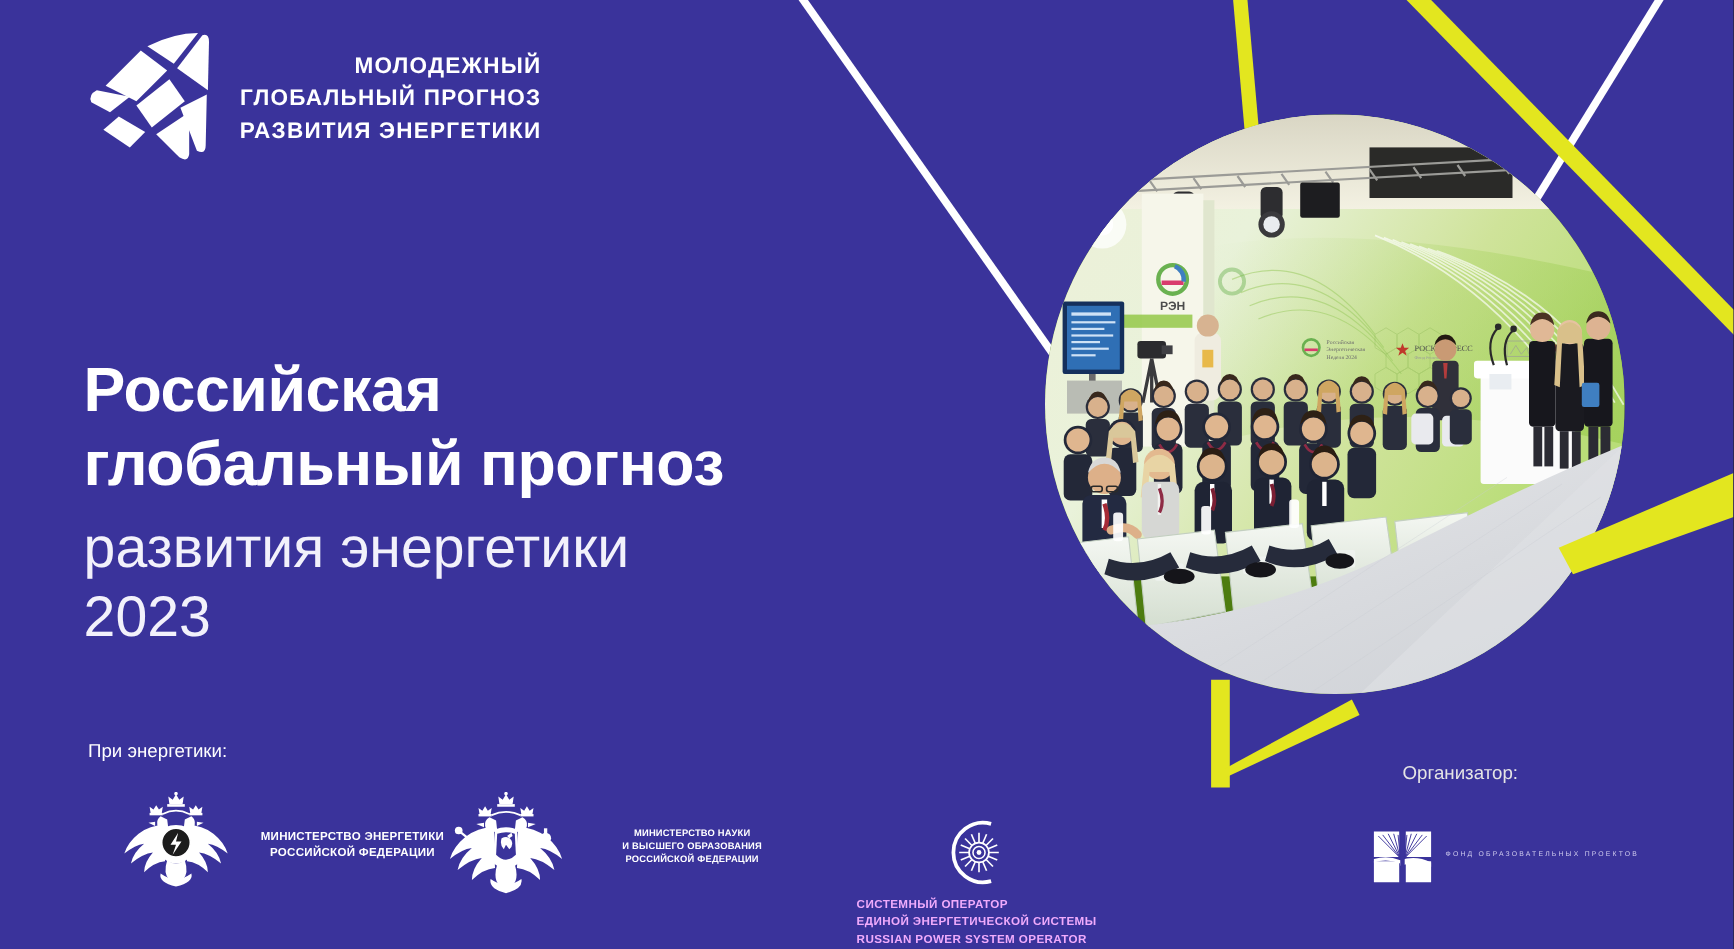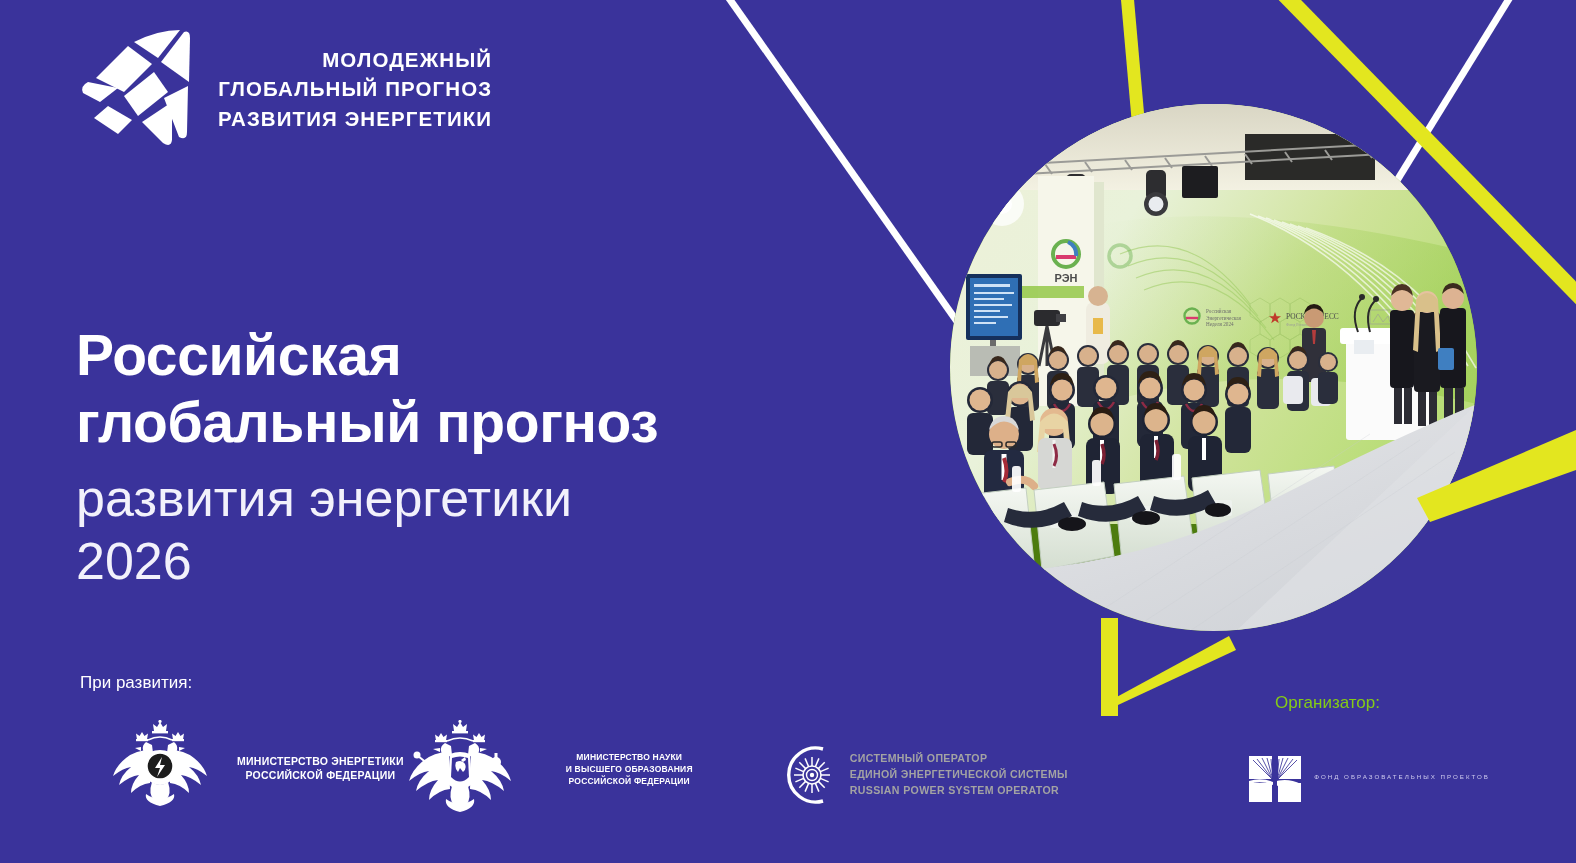--- a/index.html
+++ b/index.html
@@ -122,38 +122,39 @@
   .partner-minenergo .p-text { font-size: 10.5px; line-height: 1.35; letter-spacing: 0.25px; }
   .partner-minobr { }
   .partner-minobr .p-text { font-size: 8.5px; line-height: 1.4; letter-spacing: 0.2px; }
 
   .partner-so {
     margin-left: 86px;
     margin-top: 24px;
     display: flex;
     align-items: center;
     gap: 9px;
-    color: #a3a3a3;
+    color: #f0abfc;
+    flex-direction: column;
   }
   .partner-so .so-text {
     font-size: 10.6px;
     font-weight: bold;
     line-height: 1.5;
     letter-spacing: 0.35px;
     white-space: pre-line;
     text-transform: uppercase;
   }
 
   
   .organizer-label {
     position: absolute;
     right: 196px;
     top: 693px;
     z-index: 8;
-    color: #84cc16;
+    color: #e5e5e5;
     font-size: 17px;
     font-weight: 400;
   }
   .organizer-logo {
     position: absolute;
     right: 86px;
     top: 752px;
     z-index: 8;
     display: flex;
     align-items: center;
@@ -622,24 +623,24 @@
     </svg>
     <div class="brand-words">МОЛОДЕЖНЫЙ
 ГЛОБАЛЬНЫЙ ПРОГНОЗ
 РАЗВИТИЯ ЭНЕРГЕТИКИ</div>
   </div>
 
   <div class="headline">
     <div class="hl-bold">Российская</div>
     <div class="hl-bold">глобальный прогноз</div>
     <div class="hl-light">развития энергетики</div>
-    <div class="hl-year">2026</div>
+    <div class="hl-year">2023</div>
   </div>
 
-  <div class="support-label">При развития:</div>
+  <div class="support-label">При энергетики:</div>
 
   <div class="partners">
 
     <div class="partner partner-minenergo">
       <svg class="p-mark" width="104" height="92" viewBox="0 0 104 92">
         <g fill="#ffffff">
 
           <path d="M52 2 l3 5 l4 -3 l-1 7 l-12 0 l-1 -7 l4 3 z"></path>
           <circle cx="52" cy="1.5" r="1.6"></circle>
           <path d="M34 12 l2.5 4 l3.5 -2.5 l-1 6 l-10 0 l-1 -6 l3.5 2.5 z"></path>

